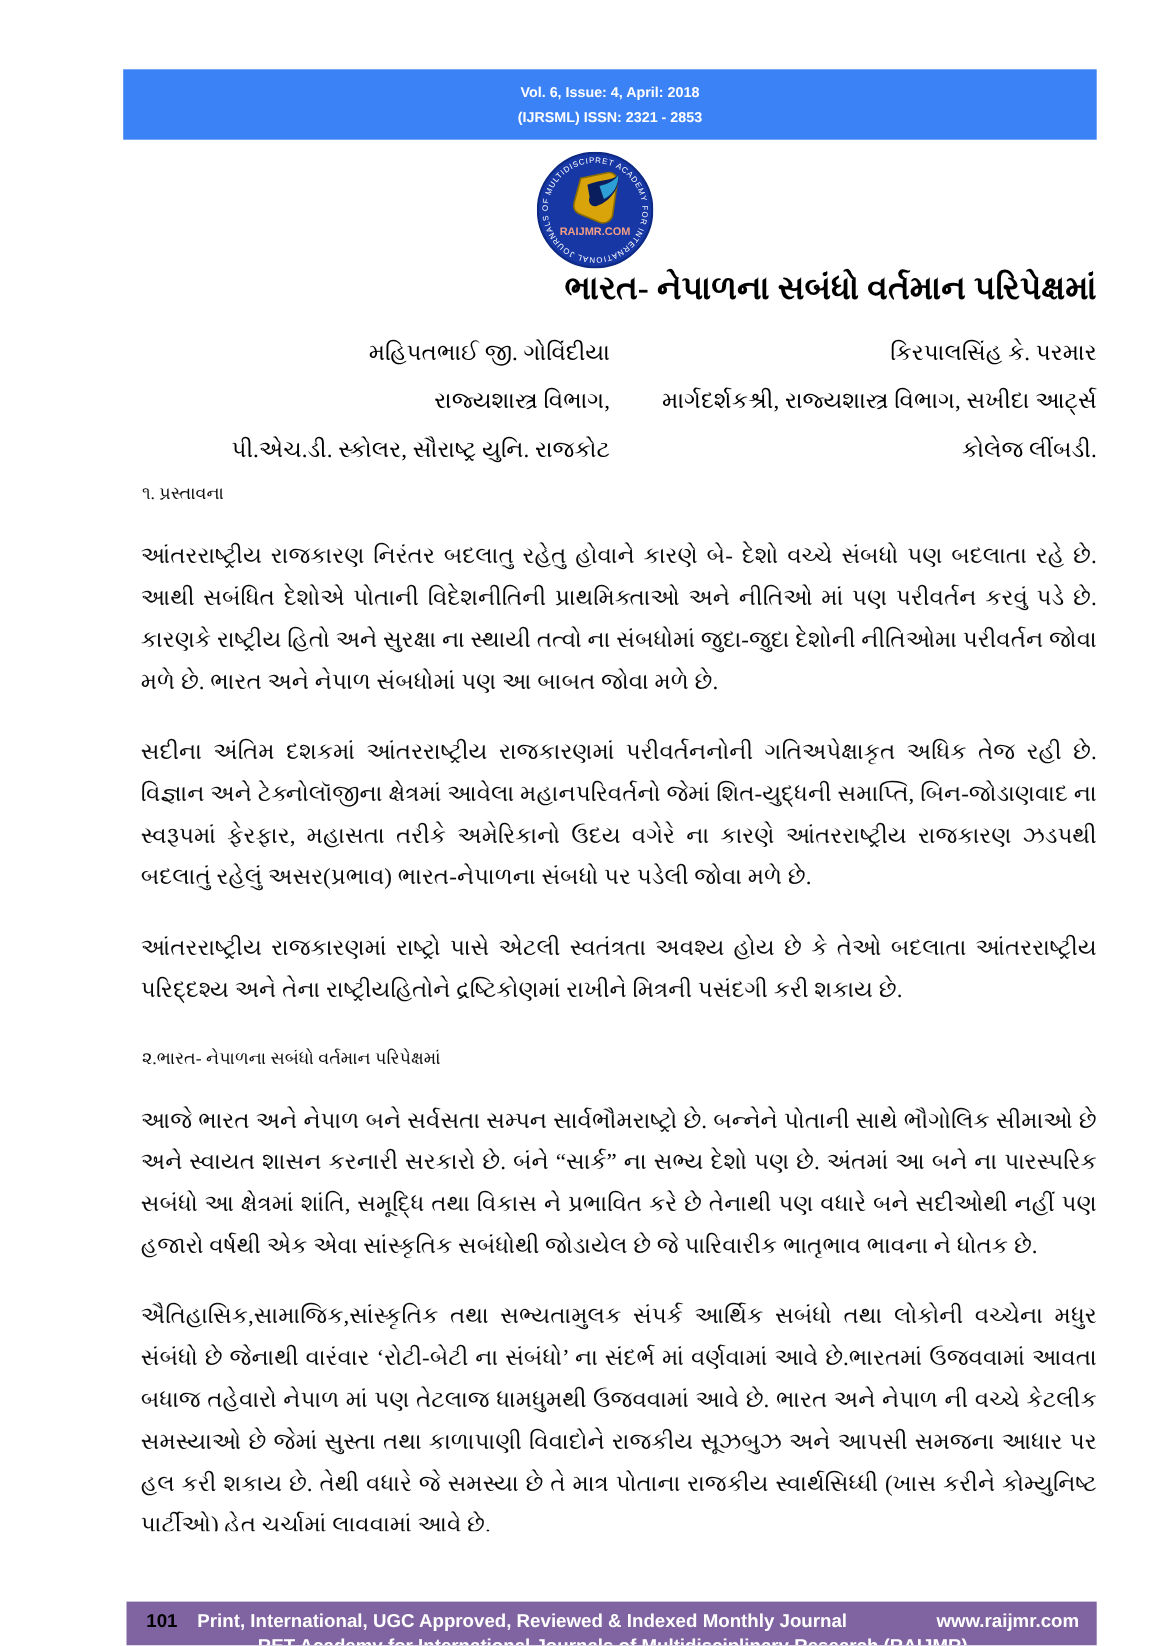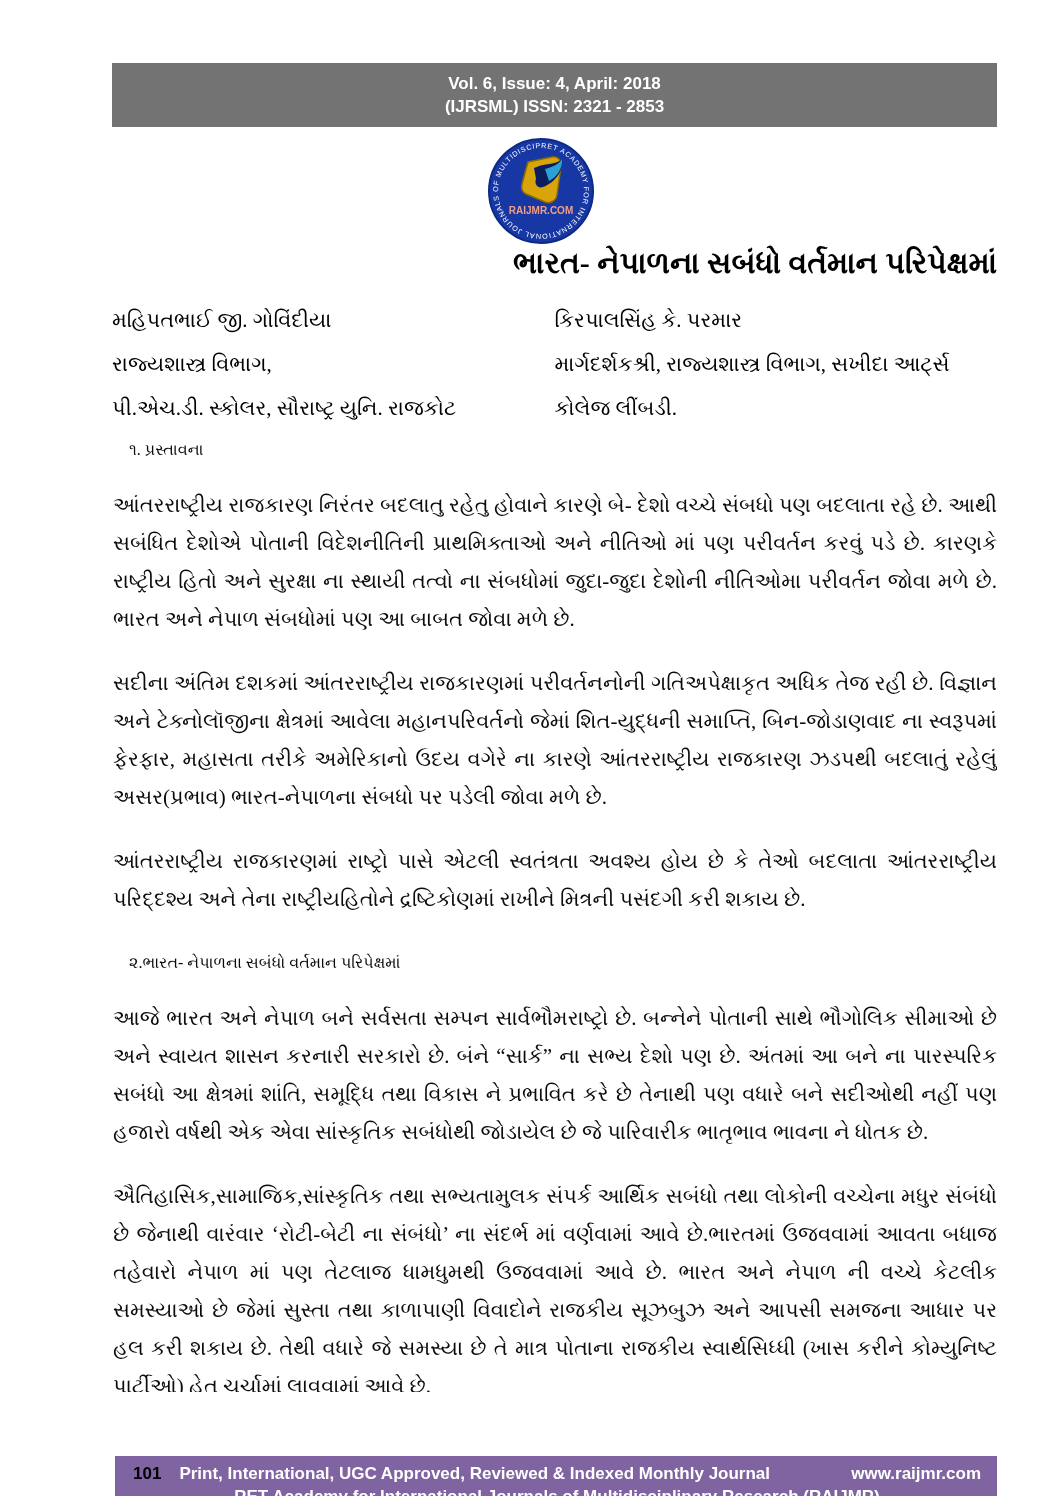--- a/index.html
+++ b/index.html
@@ -8,42 +8,42 @@
     font-family:"Liberation Serif", serif; overflow:hidden;
   }
   
   .header-band { position:absolute; left:112px; top:63px; width:885px; height:64px; display:flex; }
   .header-left {
     width:598px; background:#8064a2; color:#ffffff;
     font-family:"Liberation Sans", sans-serif; font-weight:bold; font-size:16.5px;
     line-height:23px; padding:9px 0 0 14px; box-sizing:border-box;
   }
   .header-right {
-    flex:1; background:#737373; color:#ffffff; text-align:center;
-    font-family:"Liberation Sans", sans-serif; font-weight:bold; font-size:17px;
+    flex:1; background:#3b82f6; color:#ffffff; text-align:center;
+    font-family:"Liberation Sans", sans-serif; font-weight:bold; font-size:13px;
     line-height:23px; padding-top:9px; box-sizing:border-box;
   }
   
   .logo-wrap { position:absolute; top:138px; left:488px; width:106px; height:106px; }
   
   .paper-title {
     position:absolute; top:246px; left:112px; width:885px; text-align:right;
     font-size:30px; font-weight:bold; color:#000;
   }
   .authors { position:absolute; top:298px; left:112px; width:885px; display:flex; }
-  .author-col { flex:1; text-align:left; font-size:21px; color:#000; }
+  .author-col { flex:1; text-align:right; font-size:21px; color:#000; }
   .author-col div { line-height:44px; }
   
   .article {
     position:absolute; top:414px; left:112px; width:885px; height:978px; overflow:hidden;
     font-size:21px; line-height:38px; text-align:justify; color:#0b0b0b;
   }
   .article h2 { font-size:16px; line-height:38px; font-weight:normal; margin:17px; }
   .article h2.second { margin-top:24px; }
-  .article p { margin:0 0 26px 1px; }
+  .article p { margin:0 0 26px 16px; }
   .article p.last { margin-bottom:0; }
   
   .footer-band {
     position:absolute; left:115px; top:1456px; width:882px; height:56px;
     background:#8064a2; color:#ffffff; box-sizing:border-box;
     font-family:"Liberation Sans", sans-serif; font-weight:bold; font-size:17px;
     padding:7px 16px 0 18px;
   }
   .footer-row1 { display:flex; line-height:22px; }
   .footer-page-num { color:#000000; margin-right:18px; }

